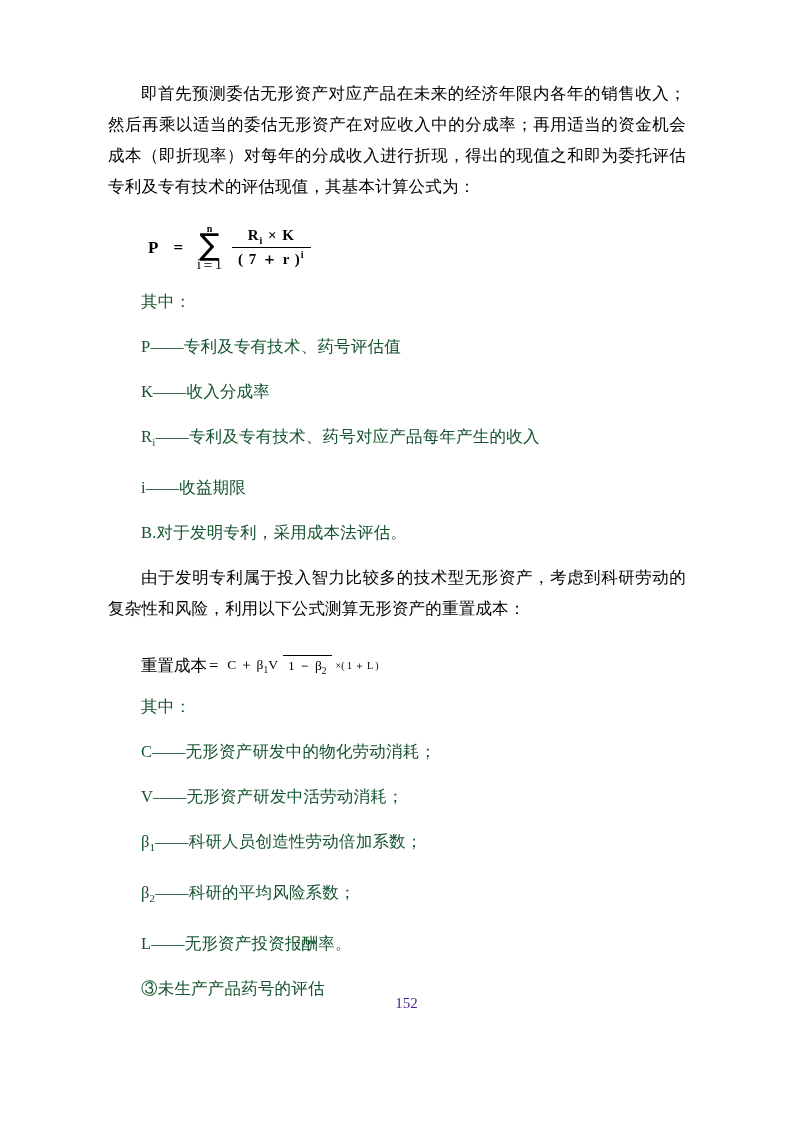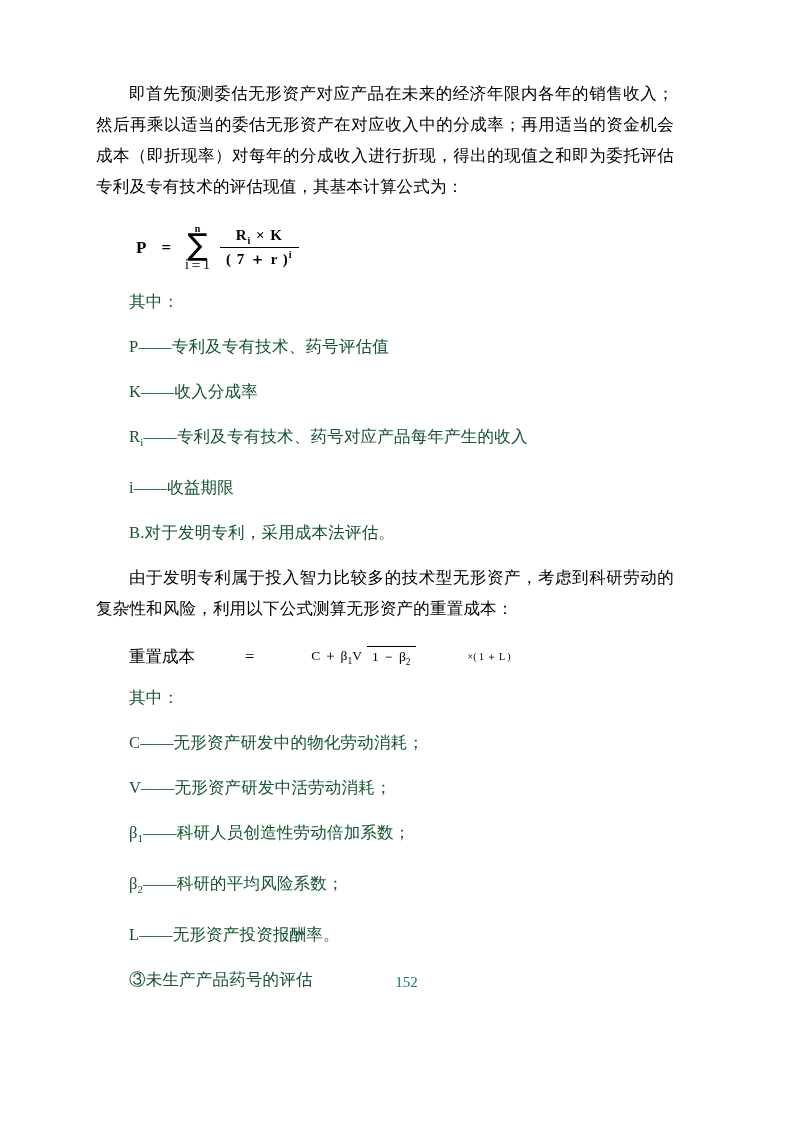--- a/index.html
+++ b/index.html
@@ -14,21 +14,21 @@
     width: 793px;
     height: 1122px;
     background: #ffffff;
     position: relative;
     margin: 0 auto;
     box-sizing: border-box;
     overflow: hidden;
   }
   .content {
     position: absolute;
-    left: 96px;
+    left: 108px;
     top: 78px;
     width: 578px;
   }
   .para {
     font-size: 16.5px;
     line-height: 31px;
     color: #000;
     text-align: justify;
     margin: 0 0 0 0;
     letter-spacing: 0.2px;
@@ -107,26 +107,25 @@
     font-weight: bold;
     border-top: 1.2px solid #000;
     padding: 1px 6px 0 6px;
     letter-spacing: 1px;
   }
   .tiny-sub { font-size: 10px; vertical-align: sub; font-weight: bold;}
   .tiny-sup { font-size: 10px; vertical-align: super; font-weight: bold;}
 
   
   .formula2 {
-    margin: 22px 0 4px 0;
+    margin: 31px 0 4px 0;
     padding-left: 33px;
     display: flex;
     align-items: center;
     font-size: 16.5px;
-    gap: 48px;
   }
   .f2-label { font-size: 16.5px; }
   .f2-eq { margin: 0 2px; font-size: 16.5px; }
   .f2-frac { display: inline-flex; flex-direction: row; align-items: center; margin: 0 2px; }
   .f2-frac .num {
     font-size: 13.5px;
     padding: 0 5px 1px 5px;
     font-family: "Liberation Serif", serif;
   }
   .f2-frac .den {
@@ -134,25 +133,25 @@
     border-top: 1.1px solid #000;
     padding: 1px 5px 0 5px;
   }
   .f2-tail { font-size: 10px; margin-left: 2px; }
   .s-sub { font-size: 9.5px; vertical-align: sub; }
 
   .page-number {
     position: absolute;
     left: 0;
     right: 0;
-    top: 974px;
+    top: 995px;
     text-align: center;
     font-size: 15px;
     font-family: "Liberation Serif", serif;
-    color: #0f766e;
+    color: #4c1d95;
     padding-left: 20px;
   }
 </style>
 </head>
 <body>
 
 <div class="page">
   <div class="content">
 
     <p class="para indent">即首先预测委估无形资产对应产品在未来的经济年限内各年的销售收入；然后再乘以适当的委估无形资产在对应收入中的分成率；再用适当的资金机会成本（即折现率）对每年的分成收入进行折现，得出的现值之和即为委托评估专利及专有技术的评估现值，其基本计算公式为：</p>

